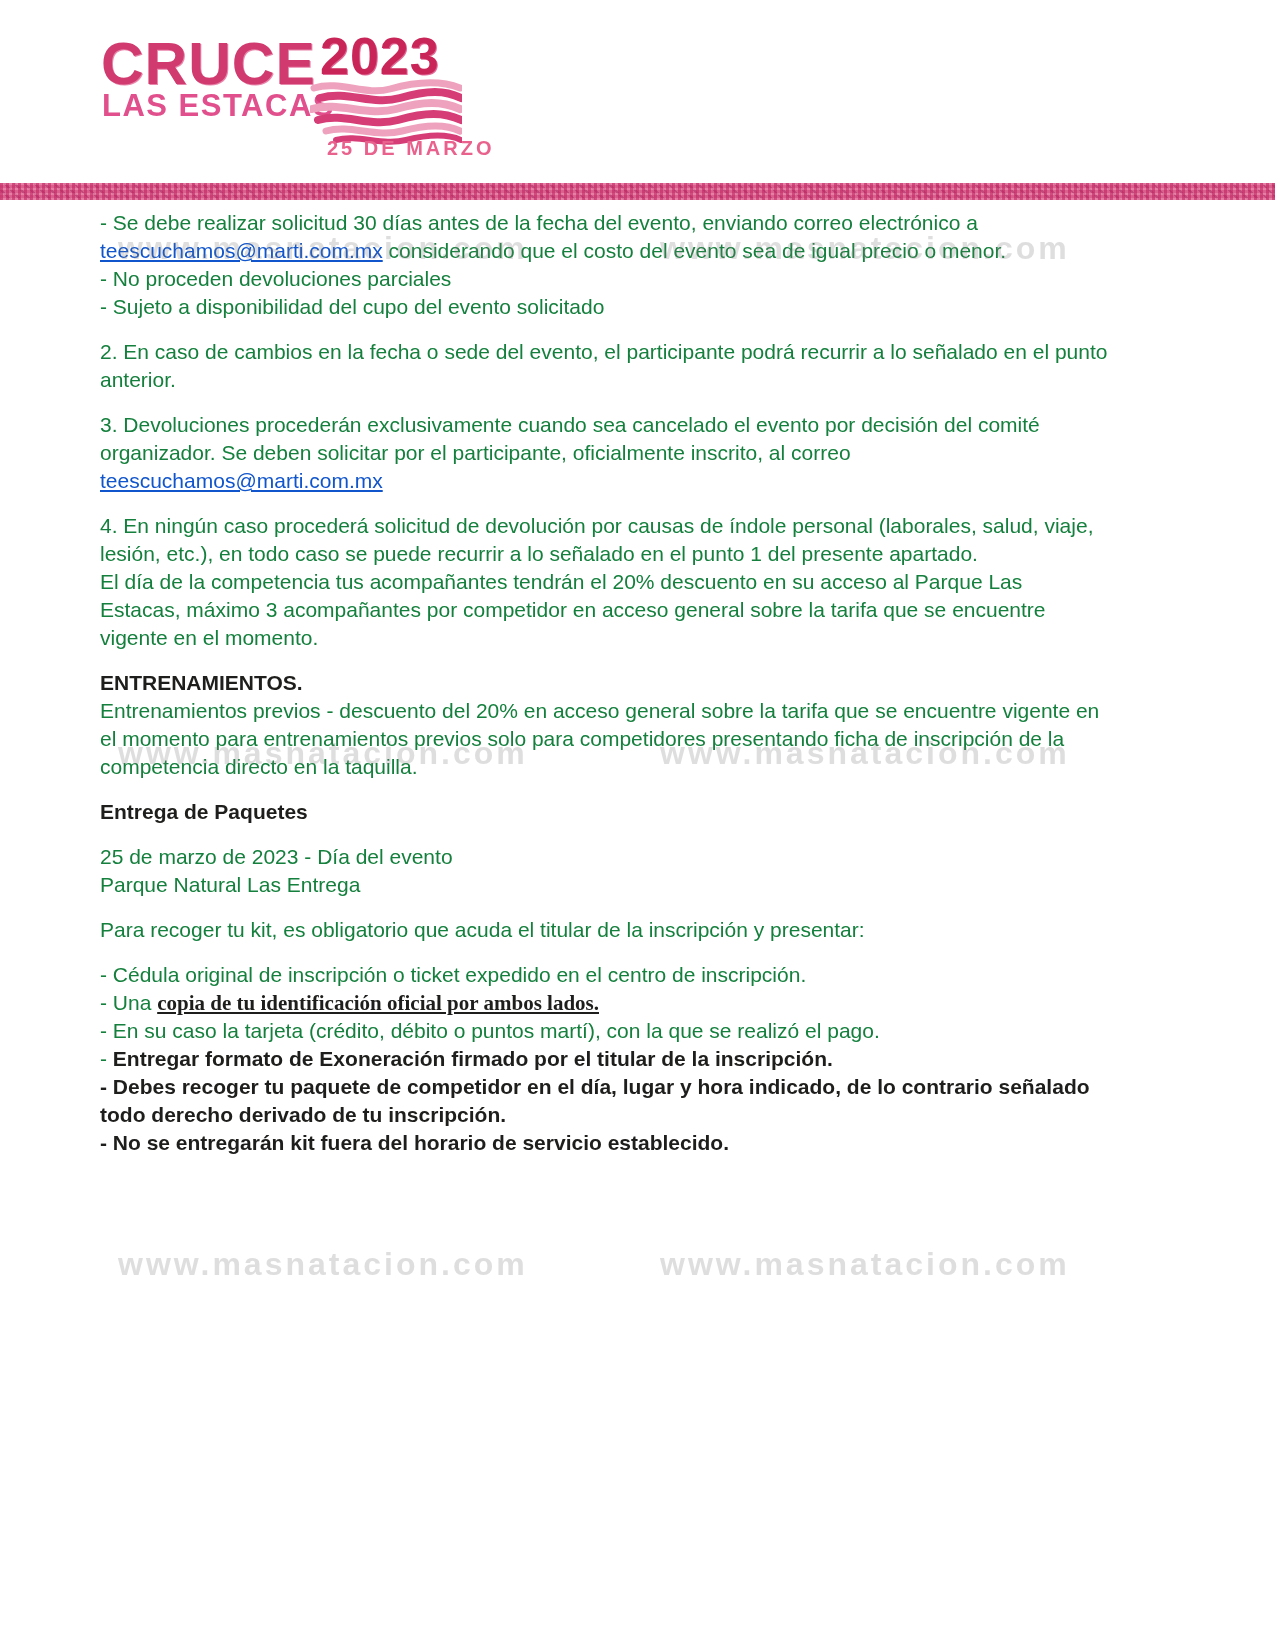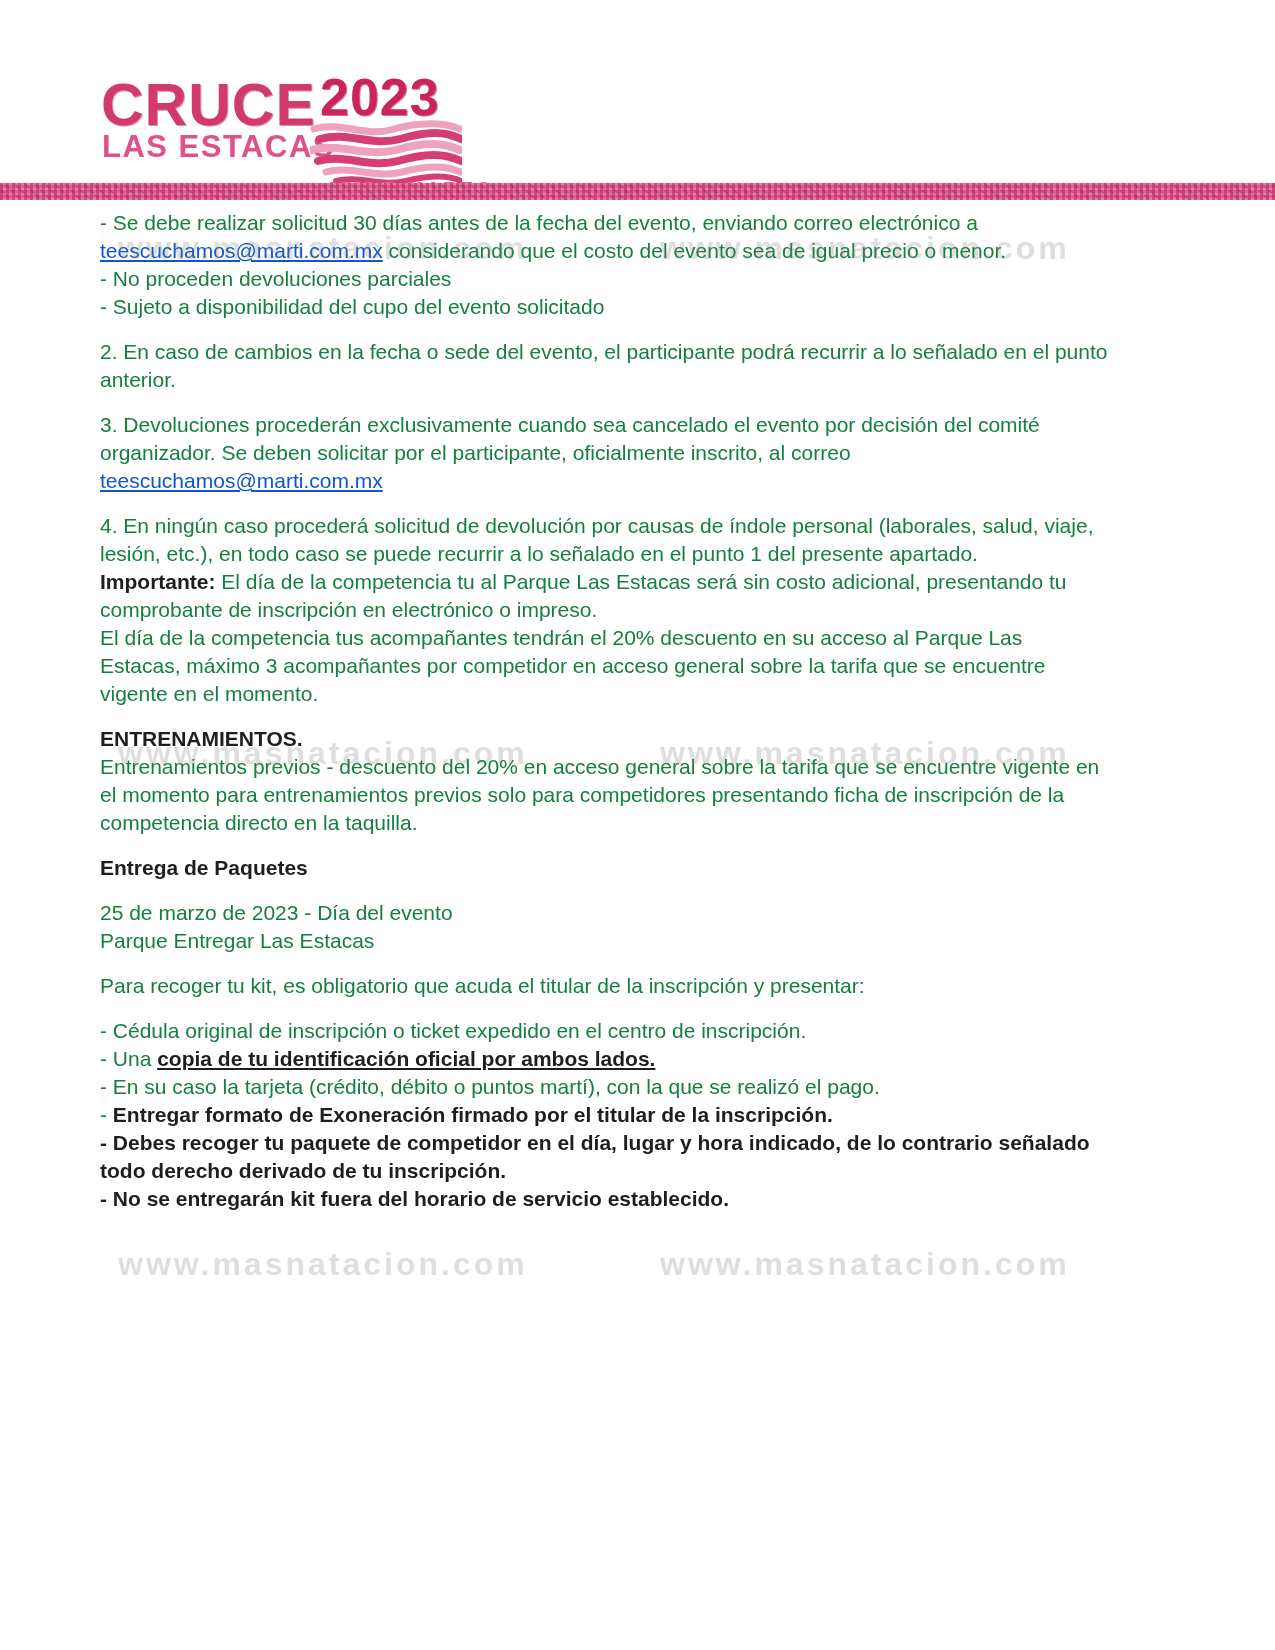--- a/index.html
+++ b/index.html
@@ -2,21 +2,21 @@
 <html><head>
 <meta charset="utf-8">
 <style>
   html,body{margin:0;padding:0;}
   body{
     width:1275px;height:1650px;position:relative;background:#ffffff;
     font-family:"Liberation Sans","DejaVu Sans",sans-serif;
     overflow:hidden;
   }
   
-  .logo-wrap{position:absolute;left:0;top:0;width:1275px;height:183px;margin-top:41px;}
+  .logo-wrap{position:absolute;left:0;top:0;width:1275px;height:183px;}
   .logo-cruce{
     position:absolute;left:101px;top:30px;
     font-size:59px;font-weight:800;letter-spacing:1px;color:#d13a6e;
     text-shadow:1px 1px 0 #e887ac;
   }
   .logo-year{
     position:absolute;left:320px;top:26px;
     font-size:52px;font-weight:800;letter-spacing:1px;color:#c92558;
     text-shadow:1px 1px 0 #e06a96;
   }
@@ -40,21 +40,21 @@
   }
   
   .doc{
     position:absolute;left:100px;top:209px;width:1008px;
     font-size:21px;line-height:28px;color:#8b8e90;
   }
   .para{margin:0;}
   .para.gap{margin-top:17px;}
   .run-n{color:#15803d;}
   .run-b{color:#1e1e1c;font-weight:bold;}
-  .run-bu{color:#1e1e1c;font-weight:bold;text-decoration:underline;}
+  .run-bu{color:#1e1e1c;font-weight:bold;text-decoration:underline;font-family:Liberation Serif, serif;}
   a.run-l{color:#1155cc;text-decoration:underline;cursor:pointer;}
   
   .watermark{
     position:absolute;z-index:5;pointer-events:none;white-space:nowrap;
     font-size:32px;font-weight:bold;letter-spacing:3px;
     color:rgba(125,125,125,0.25);
   }
 </style>
 </head>
 <body>
@@ -76,27 +76,26 @@
 
 <div class="divider"></div>
 
 <main class="doc">
     <div class="para"><span class="run-n">- Se debe realizar solicitud 30 días antes de la fecha del evento, enviando correo electrónico a </span><a class="run-l" href="#">teescuchamos@marti.com.mx</a><span class="run-n"> considerando que el costo del evento sea de igual precio o menor.</span></div>
     <div class="para"><span class="run-n">- No proceden devoluciones parciales</span></div>
     <div class="para"><span class="run-n">- Sujeto a disponibilidad del cupo del evento solicitado</span></div>
     <div class="para gap"><span class="run-n">2. En caso de cambios en la fecha o sede del evento, el participante podrá recurrir a lo señalado en el punto anterior.</span></div>
     <div class="para gap"><span class="run-n">3. Devoluciones procederán exclusivamente cuando sea cancelado el evento por decisión del comité organizador. Se deben solicitar por el participante, oficialmente inscrito, al correo </span><a class="run-l" href="#">teescuchamos@marti.com.mx</a></div>
     <div class="para gap"><span class="run-n">4. En ningún caso procederá solicitud de devolución por causas de índole personal (laborales, salud, viaje, lesión, etc.), en todo caso se puede recurrir a lo señalado en el punto 1 del presente apartado.</span></div>
-    <div class="para"><span class="run-b">Importante:</span><span class="run-n"> El día de la competencia tu al Parque Las Estacas será sin costo adicional, presentando tu comprobante de inscripción en electrónico o impreso.</span></div>
     <div class="para"><span class="run-n">El día de la competencia tus acompañantes tendrán el 20% descuento en su acceso al Parque Las Estacas, máximo 3 acompañantes por competidor en acceso general sobre la tarifa que se encuentre vigente en el momento.</span></div>
     <div class="para gap"><span class="run-b">ENTRENAMIENTOS.</span></div>
     <div class="para"><span class="run-n">Entrenamientos previos - descuento del 20% en acceso general sobre la tarifa que se encuentre vigente en el momento para entrenamientos previos solo para competidores presentando ficha de inscripción de la competencia directo en la taquilla.</span></div>
     <div class="para gap"><span class="run-b">Entrega de Paquetes</span></div>
     <div class="para gap"><span class="run-n">25 de marzo de 2023 - Día del evento</span></div>
-    <div class="para"><span class="run-n">Parque Entregar Las Estacas</span></div>
+    <div class="para"><span class="run-n">Parque Natural Las Entrega</span></div>
     <div class="para gap"><span class="run-n">Para recoger tu kit, es obligatorio que acuda el titular de la inscripción y presentar:</span></div>
     <div class="para gap"><span class="run-n">- Cédula original de inscripción o ticket expedido en el centro de inscripción.</span></div>
     <div class="para"><span class="run-n">- Una </span><span class="run-bu">copia de tu identificación oficial por ambos lados.</span></div>
     <div class="para"><span class="run-n">- En su caso la tarjeta (crédito, débito o puntos martí), con la que se realizó el pago.</span></div>
     <div class="para"><span class="run-n">- </span><span class="run-b">Entregar formato de Exoneración firmado por el titular de la inscripción.</span></div>
     <div class="para"><span class="run-b">- Debes recoger tu paquete de competidor en el día, lugar y hora indicado, de lo contrario señalado todo derecho derivado de tu inscripción.</span></div>
     <div class="para"><span class="run-b">- No se entregarán kit fuera del horario de servicio establecido.</span></div>
   </main>
 
 <div class="watermark" style="left: 118px; top: 230px;">www.masnatacion.com</div>

